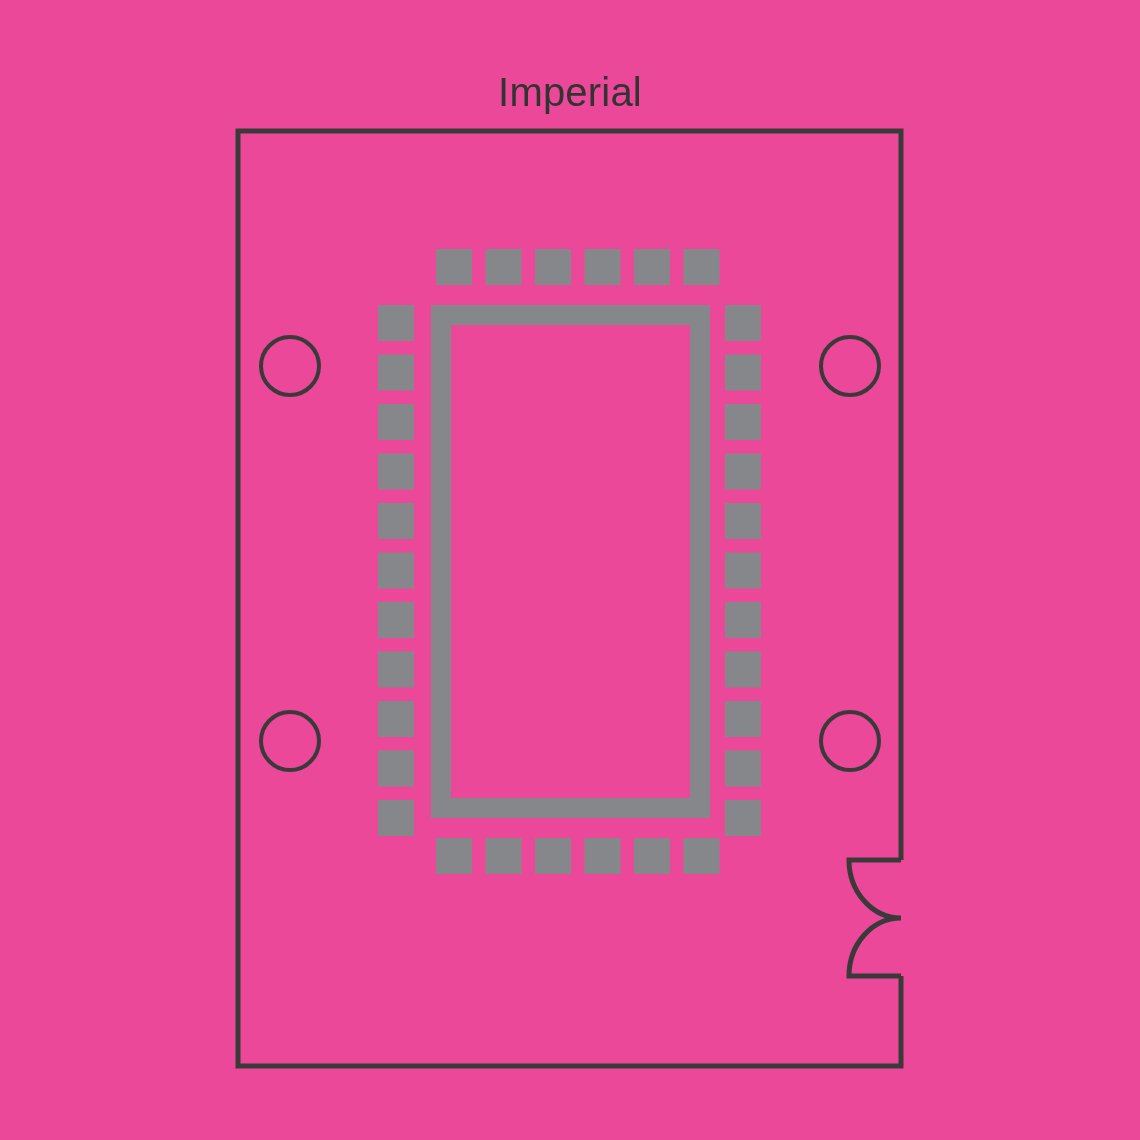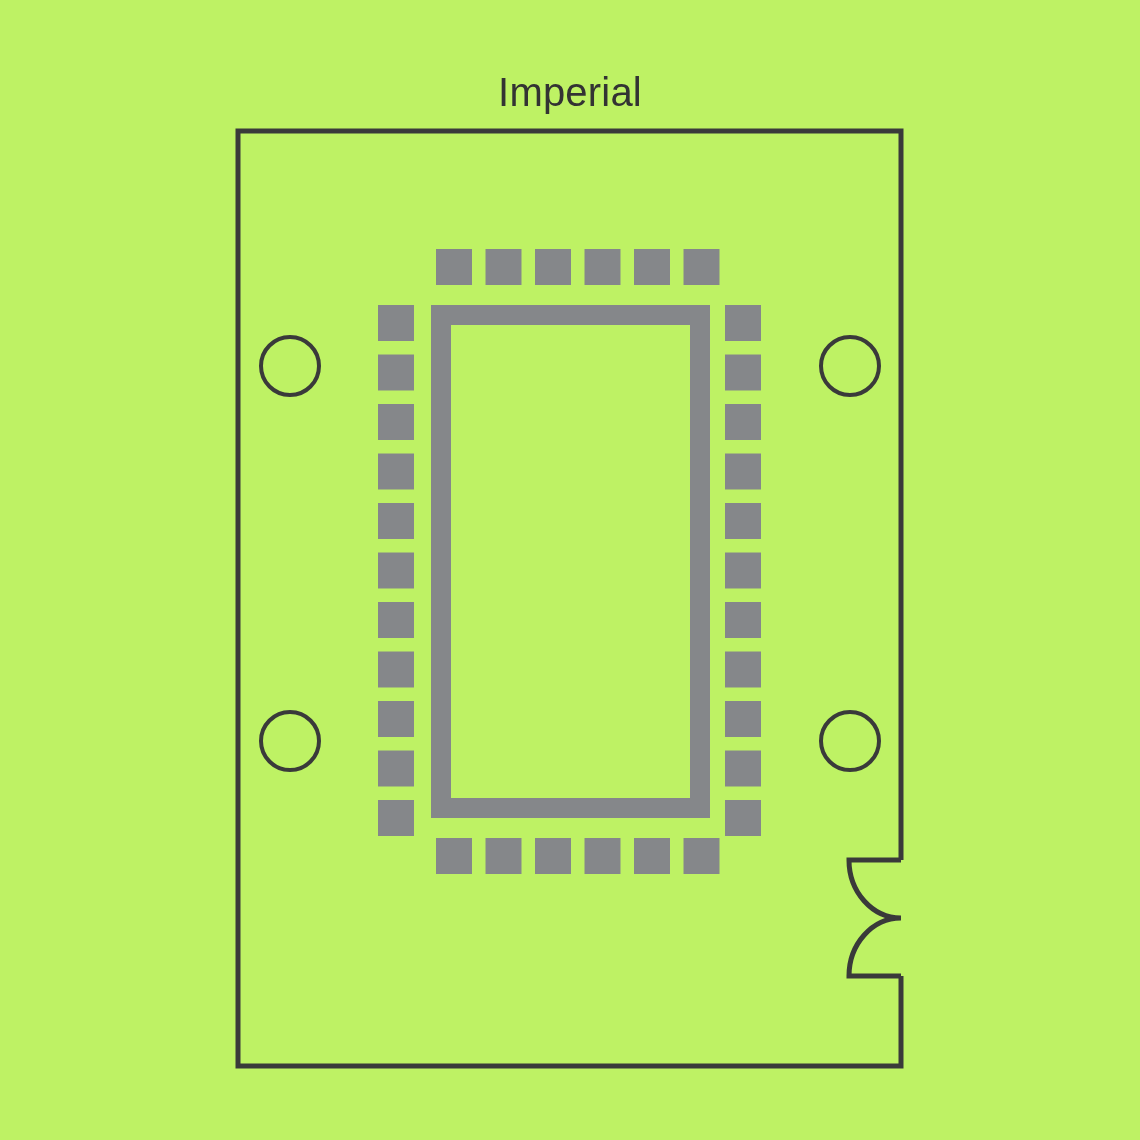--- a/index.html
+++ b/index.html
@@ -37,21 +37,21 @@
     left: 0;
     top: 0;
     width: 1140px;
     height: 1140px;
     display: block;
   }
 </style>
 </head>
 <body style="background: rgb(238, 238, 238);">
 
-<div id="diagram-root" style="background: #bef264;">
+<div id="diagram-root" style="background: #ec4899;">
 
   <div id="diagram-title" style="color: rgb(51, 51, 51);">Imperial</div>
 
   <svg id="plan-svg" viewBox="0 0 1140 1140" xmlns="http://www.w3.org/2000/svg">
 
     <g id="tiles-layer">
         <g>
           <rect x="436" y="249" width="36" height="36" fill="#85878a"></rect>
           <rect x="485.5" y="249" width="36" height="36" fill="#85878a"></rect>
           <rect x="535" y="249" width="36" height="36" fill="#85878a"></rect>

